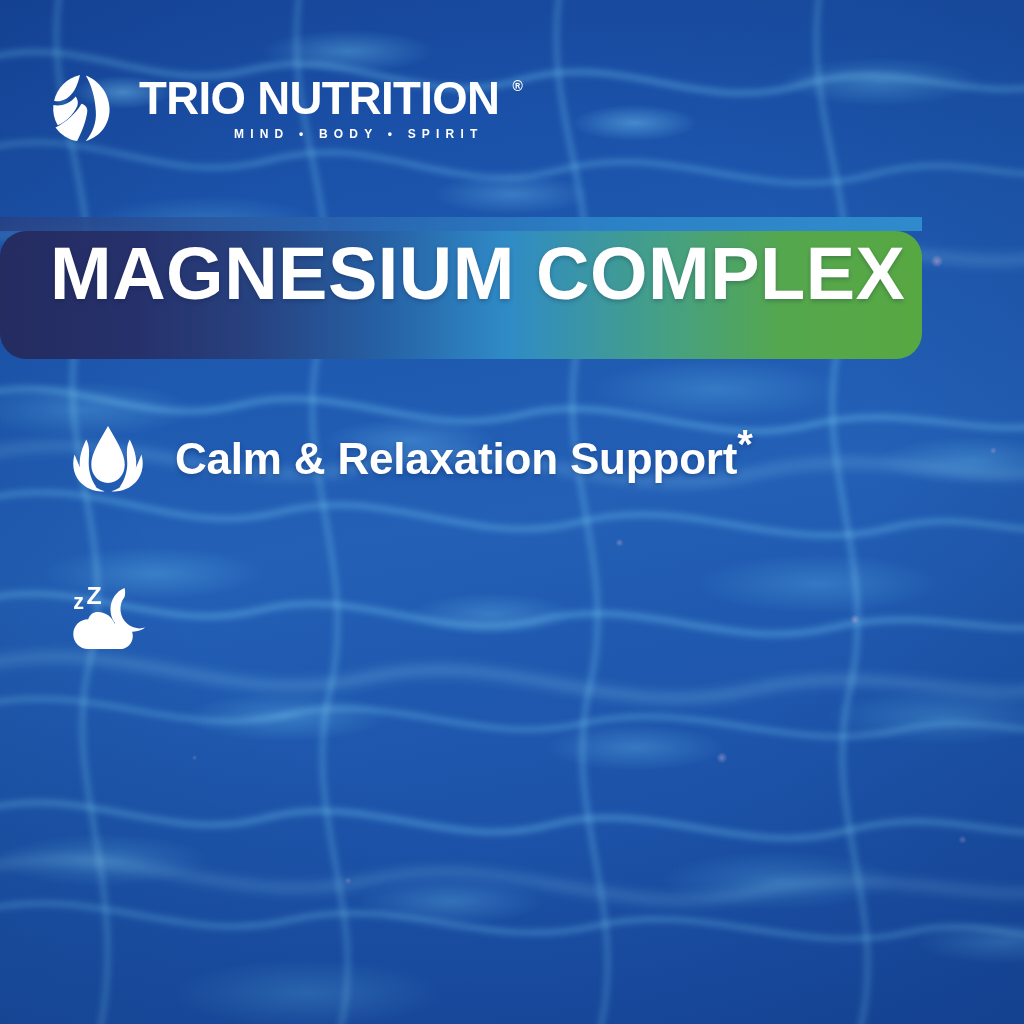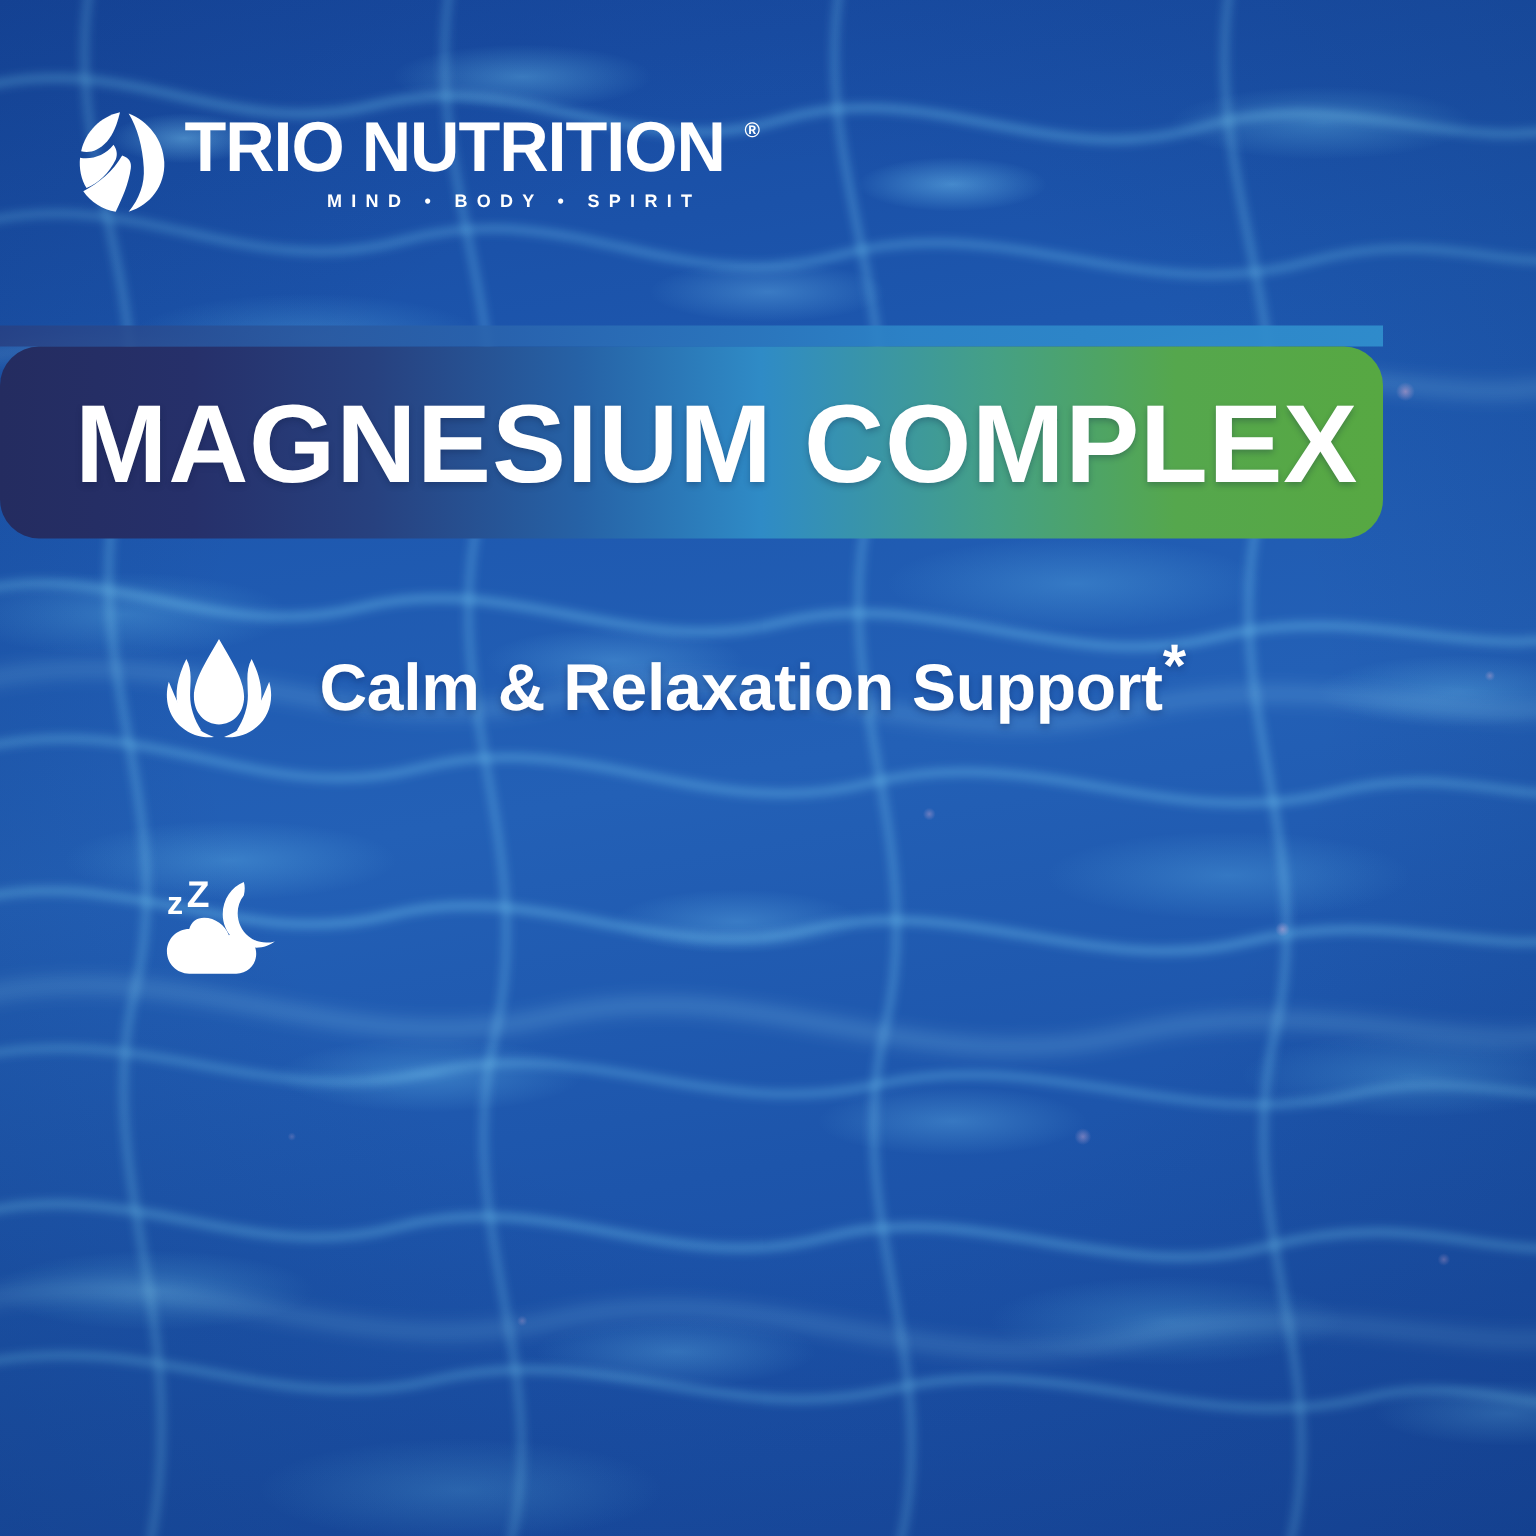--- a/index.html
+++ b/index.html
@@ -64,21 +64,21 @@
       radial-gradient(circle 4px at 19% 74%, rgba(226,176,214,.26), transparent 70%);
   }
   .vignette {
     position:absolute; inset:0;
     background:radial-gradient(ellipse 90% 85% at 50% 45%, transparent 40%, rgba(8,38,94,.32) 100%);
   }
 
   
   .logo-row {
     position:absolute; left:44px; top:72px;
-    display:flex; align-items:center; gap:7px;
+    display:flex; align-items:center; gap:23px;
   }
   .logo-mark { width:72px; height:72px; flex:none; }
   .logo-text-block { display:flex; flex-direction:column; }
   .brand-line { display:flex; align-items:flex-start; }
   .brand-name {
     font-family:"Liberation Sans", sans-serif;
     font-size:47px; font-weight:bold; color:#fff;
     letter-spacing:-.7px; line-height:.98;
     transform:scaleX(.97); transform-origin:left center;
     white-space:nowrap;
@@ -98,21 +98,21 @@
   .banner-top-strip {
     height:14px; width:100%;
     background:linear-gradient(90deg,
       rgba(40,64,130,.85) 0%,
       rgba(42,102,176,.88) 38%,
       rgba(45,133,200,.92) 66%,
       rgba(48,142,205,.95) 100%);
   }
   .banner {
     height:128px; width:100%;
-    display:flex; align-items:center;
+    display:flex; 
     background:linear-gradient(90deg,
       #242c60 0%,
       #26306a 14%,
       #27417f 27%,
       #2662a6 42%,
       #2f8bc6 55%,
       #45a085 72%,
       #55a74d 85%,
       #57a842 100%);
     border-radius:26px;
@@ -124,21 +124,21 @@
     transform:scaleX(1.0); transform-origin:left center;
     white-space:nowrap;
     text-shadow:0 2px 4px rgba(10,24,60,.28);
   }
 
   
   .benefits { position:absolute; left:0; top:418px; width:1024px; }
   .benefit {
     display:flex; align-items:center;
     height:82px; margin-bottom:80px;
-    padding-left:103px;
+    padding-left:65px;
   }
   .benefit:last-child { margin-bottom:0; }
   .benefit-icon {
     width:86px; height:78px; flex:none;
     display:flex; align-items:center; justify-content:center;
   }
   .benefit-text {
     font-family:"Liberation Sans", sans-serif;
     font-size:44px; font-weight:bold; color:#fff;
     letter-spacing:-.2px; margin-left:24px;

